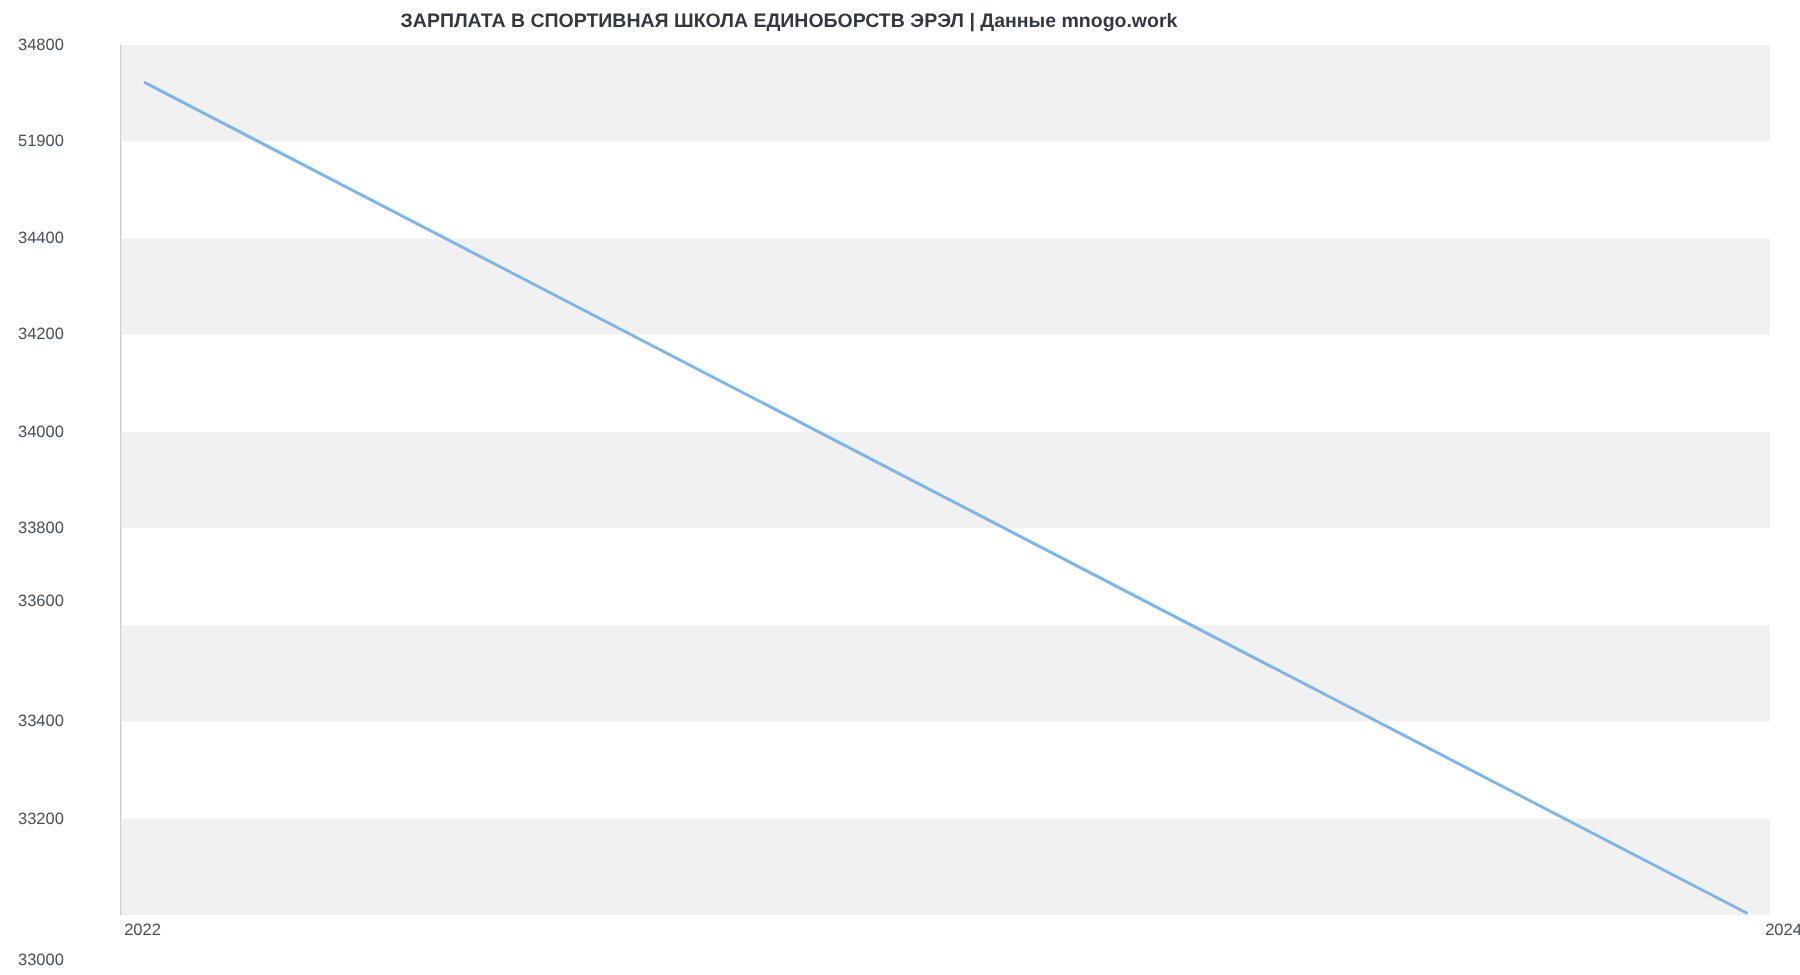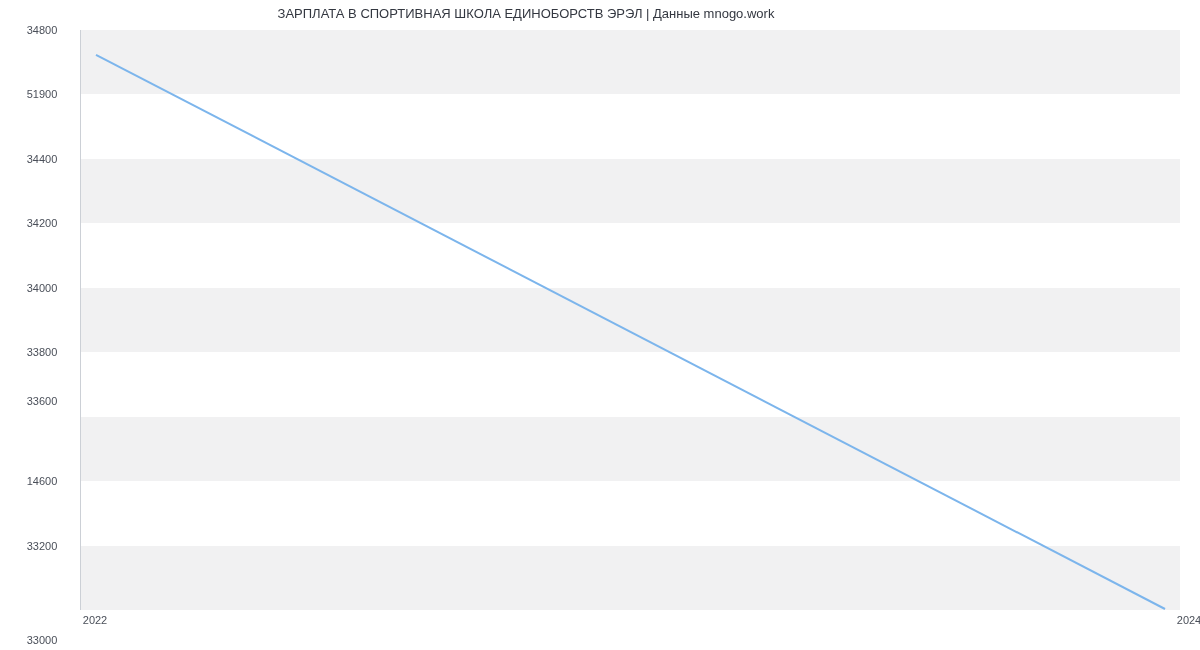--- a/index.html
+++ b/index.html
@@ -16,21 +16,21 @@
     width: 1200px;
     height: 650px;
   }
   .title {
     position: absolute;
     top: 6px;
     left: 0;
     width: 1052px;
     text-align: center;
     font-size: 13px;
-    font-weight: 400;
+    font-weight: 700;
     color: #333740;
   }
   .plot-area {
     position: absolute;
     left: 80px;
     top: 30px;
     width: 1100px;
     height: 580px;
     border-left: 1px solid #ccd0d6;
     border-bottom: 1px solid #ccd0d6;
@@ -39,21 +39,21 @@
   .band {
     position: absolute;
     left: 0;
     width: 100%;
     background: #f1f1f2;
   }
   .y-tick-label {
     position: absolute;
     right: 1128px; 
     width: 60px;
-    text-align: center;
+    text-align: left;
     font-size: 11px;
     color: #4a4f59;
     transform: translateY(-50%);
   }
   .x-tick-label {
     position: absolute;
     top: 614px;
     font-size: 11px;
     color: #4a4f59;
     transform: translateX(-50%);
@@ -75,21 +75,21 @@
 </style>
 </head>
 <body>
 
 <div class="chart-wrap">
 
   <div class="title">ЗАРПЛАТА В СПОРТИВНАЯ ШКОЛА ЕДИНОБОРСТВ ЭРЭЛ | Данные mnogo.work</div>
 
   <div class="y-tick-label" style="top:640px">33000</div>
   <div class="y-tick-label" style="top:545.56px">33200</div>
-  <div class="y-tick-label" style="top:481.11px">14600</div>
+  <div class="y-tick-label" style="top:481.11px">33400</div>
   <div class="y-tick-label" style="top:401px">33600</div>
   <div class="y-tick-label" style="top:352.22px">33800</div>
   <div class="y-tick-label" style="top:287.78px">34000</div>
   <div class="y-tick-label" style="top:223.33px">34200</div>
   <div class="y-tick-label" style="top:158.89px">34400</div>
   <div class="y-tick-label" style="top:94.44px">51900</div>
   <div class="y-tick-label" style="top:30px">34800</div>
 
   <div class="x-tick-label" style="left:95px">2022</div>
   <div class="x-tick-label" style="left:1189px">2024</div>

